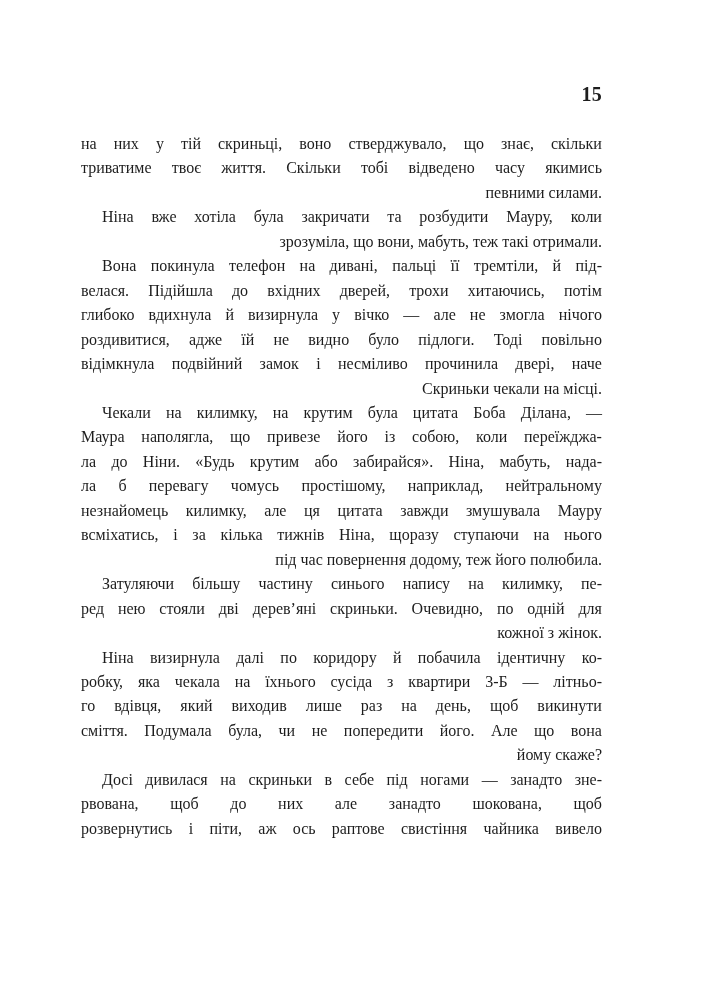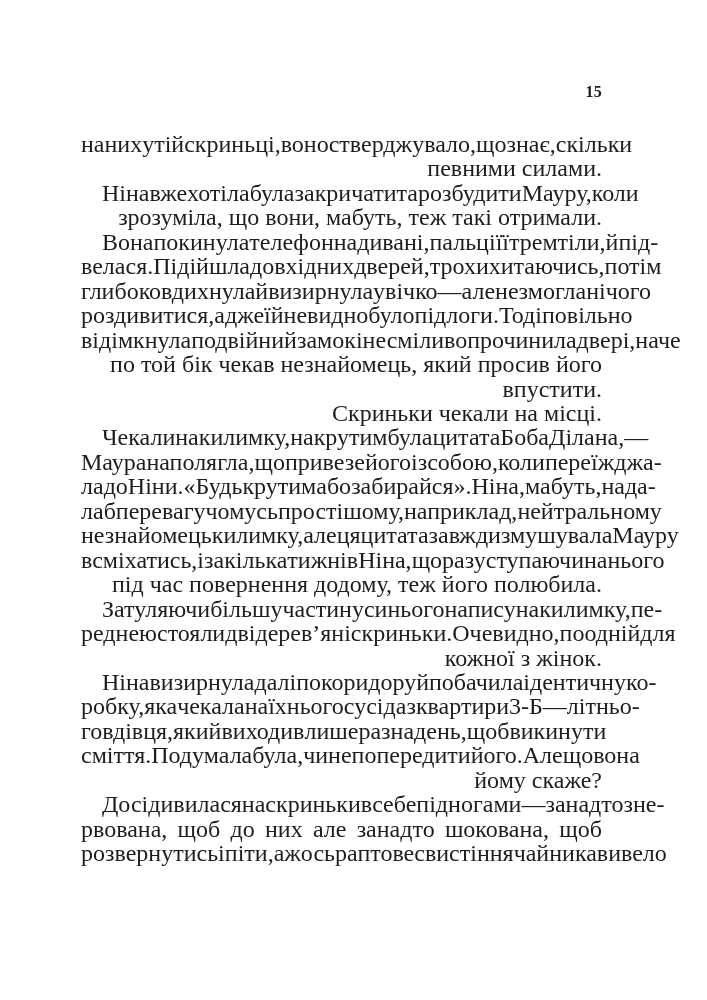--- a/index.html
+++ b/index.html
@@ -12,29 +12,29 @@
     position: relative;
     width: 707px; height: 1000px;
     background: #ffffff;
     color: #1d1d1d;
     overflow: hidden;
   }
   .folio {
     position: absolute;
     top: 83px; left: 81px; width: 521px;
     text-align: right;
-    font-size: 16px;
+    font-size: 20px;
     font-weight: 600;
     letter-spacing: 0.3px;
     color: #1d1d1d;
   }
   .text-block {
     position: absolute;
     top: 132px; left: 81px; width: 521px;
-    font-size: 24px;
+    font-size: 16px;
     line-height: 24.45px;
   }
   
   .line {
     display: flex;
     justify-content: space-between;
   }
   .line > span { white-space: pre; }
   
   .line.par-end {
@@ -55,20 +55,30 @@
         <span>на</span>
         <span>них</span>
         <span>у</span>
         <span>тій</span>
         <span>скриньці,</span>
         <span>воно</span>
         <span>стверджувало,</span>
         <span>що</span>
         <span>знає,</span>
         <span>скільки</span>
+      </div>
+      <div class="line">
+        <span>триватиме</span>
+        <span>твоє</span>
+        <span>життя.</span>
+        <span>Скільки</span>
+        <span>тобі</span>
+        <span>відведено</span>
+        <span>часу</span>
+        <span>якимись</span>
       </div>
       <div class="line par-end">певними силами.</div>
       <div class="line indent">
         <span>Ніна</span>
         <span>вже</span>
         <span>хотіла</span>
         <span>була</span>
         <span>закричати</span>
         <span>та</span>
         <span>розбудити</span>
@@ -125,21 +135,20 @@
       <div class="line">
         <span>відімкнула</span>
         <span>подвійний</span>
         <span>замок</span>
         <span>і</span>
         <span>несміливо</span>
         <span>прочинила</span>
         <span>двері,</span>
         <span>наче</span>
       </div>
-      <div class="line par-end">по той бік чекав незнайомець, який просив його впустити.</div>
       <div class="line par-end indent">Скриньки чекали на місці.</div>
       <div class="line indent">
         <span>Чекали</span>
         <span>на</span>
         <span>килимку,</span>
         <span>на</span>
         <span>крутим</span>
         <span>була</span>
         <span>цитата</span>
         <span>Боба</span>

